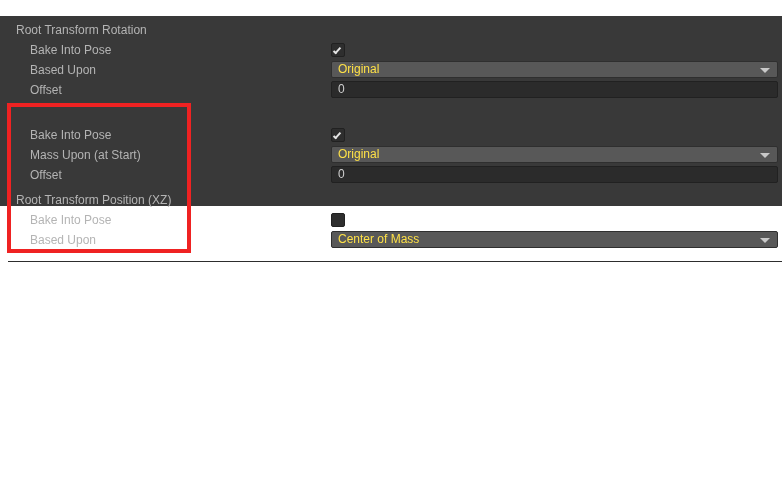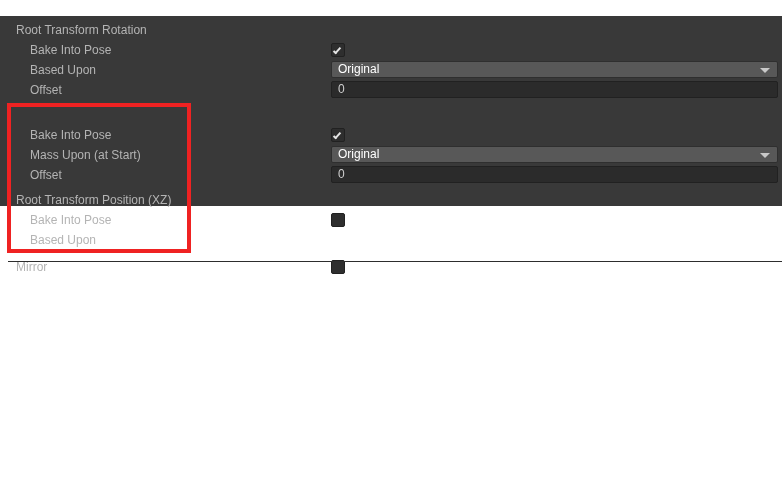--- a/index.html
+++ b/index.html
@@ -93,21 +93,21 @@
     border: 1px solid #2f2f2f;
     border-radius: 2px;
   }
   .dropdown .dd-text {
     position: absolute;
     left: 6px;
     top: 0;
     height: 15px;
     line-height: 15px;
     font-size: 12px;
-    color: #ffffff;
+    color: #fde047;
     white-space: nowrap;
   }
   .dropdown .chevron {
     position: absolute;
     right: 7px;
     top: 6px;
     width: 0;
     height: 0;
     border-left: 5px solid transparent;
     border-right: 5px solid transparent;
@@ -203,23 +203,23 @@
     <span class="label header">Root Transform Position (XZ)</span>
   </div>
 
   <div class="row" style="top:194px;">
     <span class="label indented">Bake Into Pose</span>
     <span class="checkbox"></span>
   </div>
 
   <div class="row" style="top:214px;">
     <span class="label indented">Based Upon</span>
-  </div>
-
-  <div class="row" style="top:241px;">
-    <span class="label header">Mirror</span>
-    <span class="checkbox"></span>
-  </div>
+    <span class="dropdown">
+      <span class="dd-text">Center of Mass</span>
+      <span class="chevron"></span>
+    </span>
+  </div>
+
 
   <div id="annotation-box"></div>
 </div>
 
 <div id="panel-bottom-rule"></div>
 
 </body></html>

